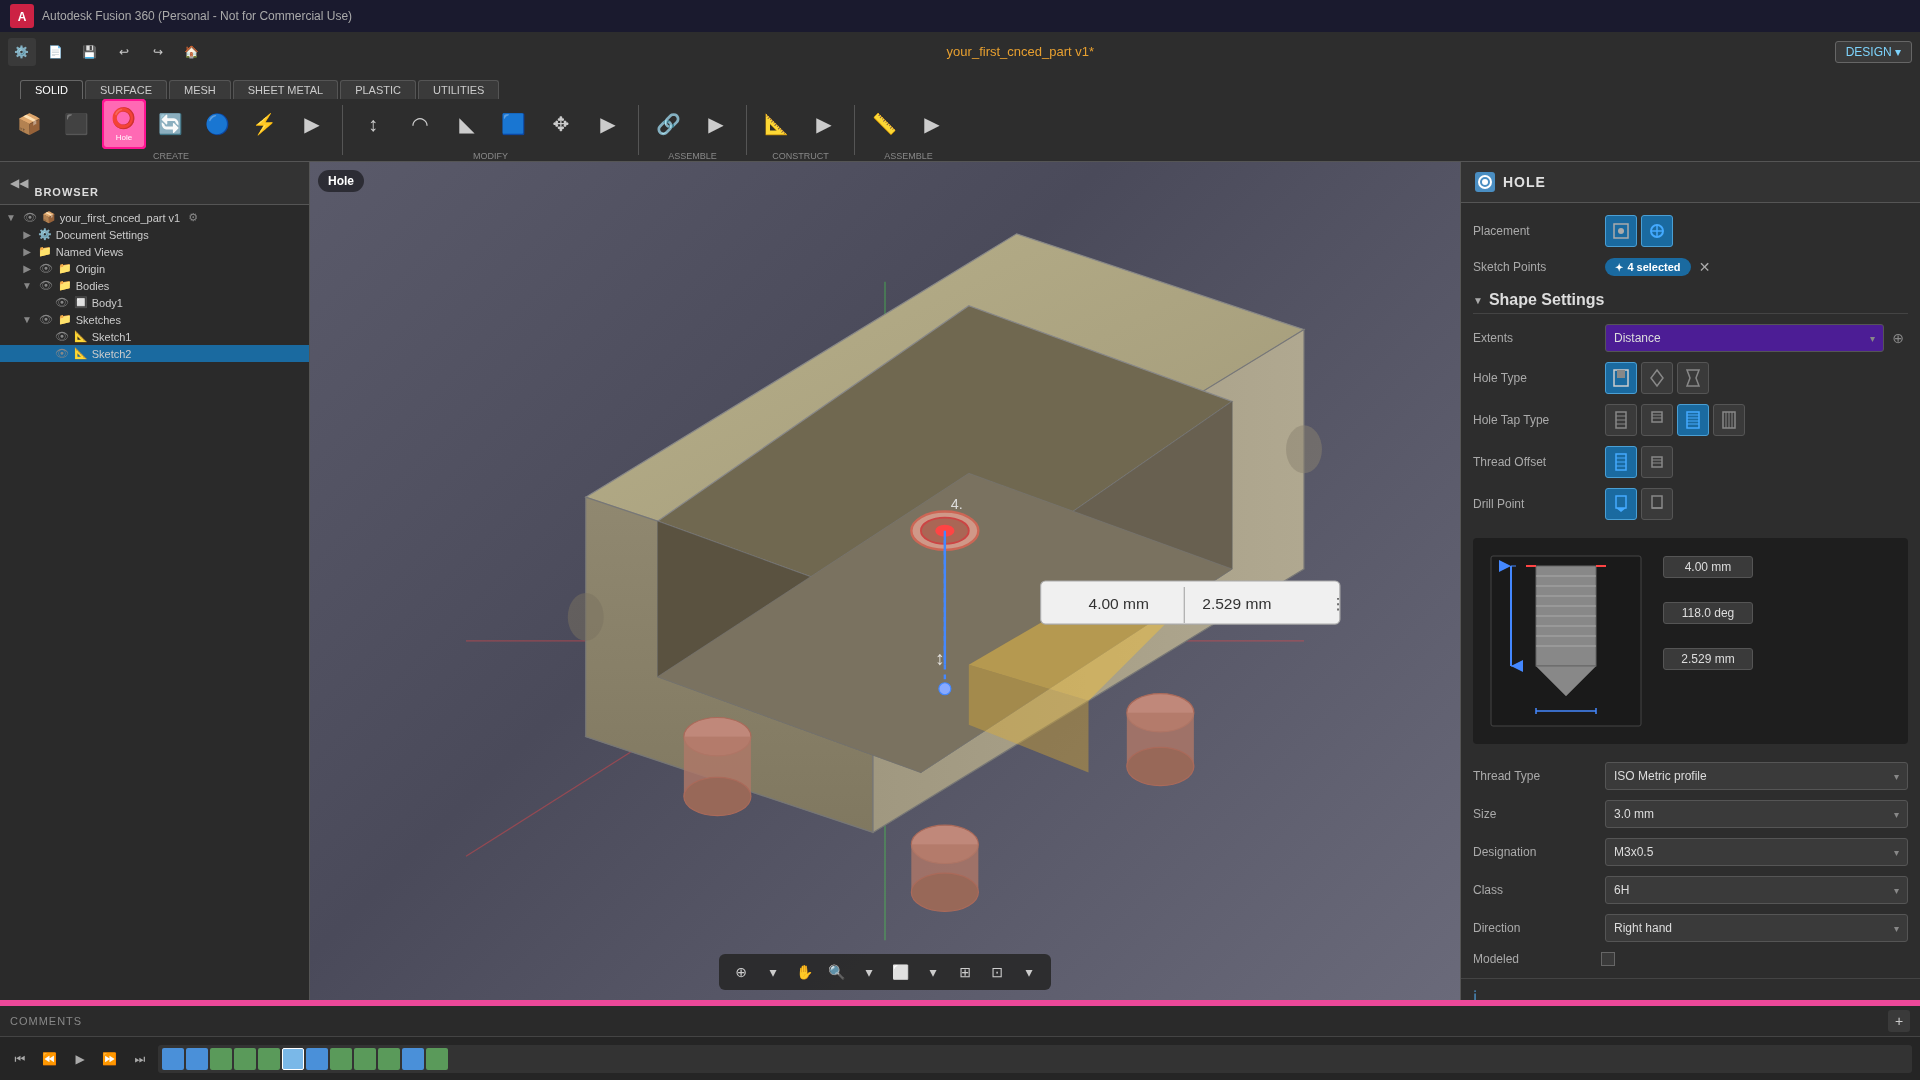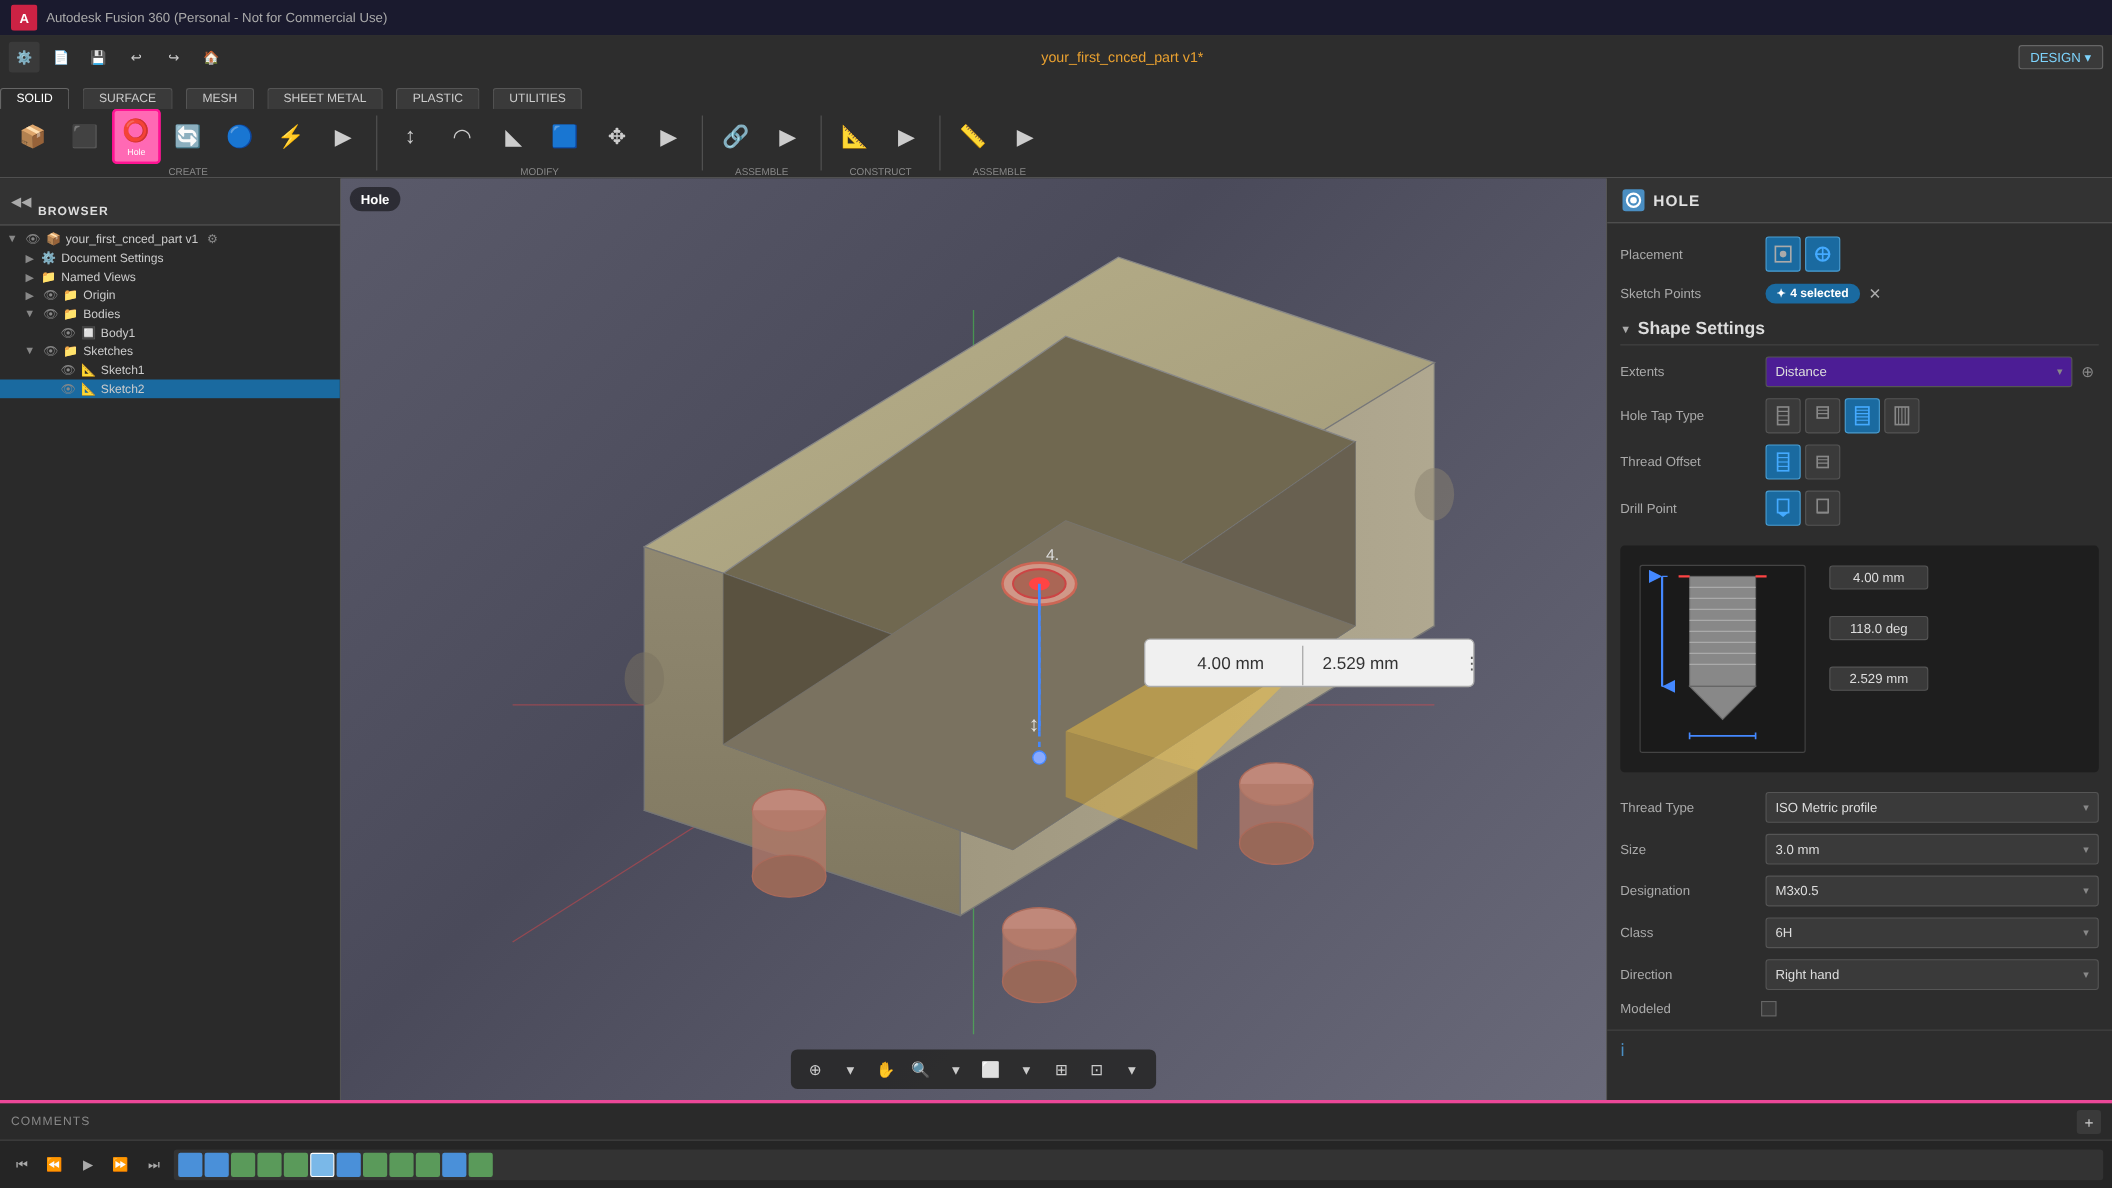--- a/index.html
+++ b/index.html
@@ -4,21 +4,21 @@
   <style>
     * { box-sizing: border-box; margin: 0; padding: 0; }
     body { font-family: 'Segoe UI', Arial, sans-serif; font-size: 12px; background: #3a3a3a; color: #ccc; width: 1920px; height: 1080px; overflow: hidden; display: flex; flex-direction: column; }
 
     
     #title-bar { background: #1a1a2e; height: 32px; display: flex; align-items: center; padding: 0 10px; color: #aaa; font-size: 12px; flex-shrink: 0; }
 
     
     #toolbar { background: #2d2d2d; height: 130px; display: flex; flex-direction: column; flex-shrink: 0; border-bottom: 1px solid #555; }
     #toolbar-top { display: flex; align-items: center; padding: 4px 8px; height: 40px; gap: 6px; }
-    #toolbar-tabs { display: flex; padding: 0 0; height: 28px; gap: 12px; align-items: flex-end; }
+    #toolbar-tabs { display: flex; padding: 0 20px; height: 28px; gap: 2px; align-items: flex-end; }
     .toolbar-tab { padding: 3px 14px; background: #3a3a3a; border-radius: 3px 3px 0 0; cursor: pointer; font-size: 11px; color: #ccc; border: 1px solid #555; border-bottom: none; }
     .toolbar-tab.active { background: #2d2d2d; color: white; border-color: #666; }
     #toolbar-icons { display: flex; padding: 4px 8px; height: 62px; gap: 4px; align-items: center; }
     .toolbar-btn { width: 44px; height: 50px; display: flex; flex-direction: column; align-items: center; justify-content: center; gap: 3px; cursor: pointer; border-radius: 4px; color: #ccc; font-size: 9px; text-align: center; }
     .toolbar-btn.active { background: #ff69b4; border: 2px solid #ff1493; color: white; }
     .toolbar-btn .icon { font-size: 20px; }
     .toolbar-group-label { font-size: 9px; color: #888; text-align: center; padding-top: 2px; }
     .toolbar-section { display: flex; flex-direction: column; align-items: center; }
 
     
@@ -39,21 +39,21 @@
 
     
     #viewport { flex: 1; position: relative; background: linear-gradient(135deg, #5a5a6a 0%, #4a4a5a 40%, #6a6a7a 100%); overflow: hidden; }
     #viewport-label { position: absolute; top: 8px; left: 8px; background: rgba(0,0,0,0.5); color: white; padding: 4px 10px; border-radius: 12px; font-size: 12px; font-weight: bold; }
 
     
     #bottom-toolbar { position: absolute; bottom: 10px; left: 50%; transform: translateX(-50%); display: flex; gap: 4px; background: rgba(40,40,40,0.9); border-radius: 6px; padding: 4px 8px; }
     .bottom-btn { width: 28px; height: 28px; display: flex; align-items: center; justify-content: center; cursor: pointer; color: #ccc; border-radius: 3px; font-size: 14px; }
 
     
-    #comments-bar { height: 36px; background: #2a2a2a; border-top: 3px solid #ec4899; display: flex; align-items: center; padding: 0 10px; gap: 20px; }
+    #comments-bar { height: 36px; background: #2a2a2a; border-top: 6px solid #ec4899; display: flex; align-items: center; padding: 0 10px; gap: 20px; }
     #comments-label { font-size: 11px; color: #888; text-transform: uppercase; letter-spacing: 1px; }
 
     
     #timeline { height: 44px; background: #252525; border-top: 1px solid #444; display: flex; align-items: center; padding: 0 8px; gap: 6px; }
     .timeline-btn { width: 24px; height: 24px; display: flex; align-items: center; justify-content: center; cursor: pointer; color: #aaa; font-size: 12px; border-radius: 3px; }
     #timeline-track { flex: 1; height: 28px; background: #333; border-radius: 3px; display: flex; align-items: center; gap: 2px; padding: 2px 4px; overflow: hidden; }
     .timeline-item { width: 22px; height: 22px; border-radius: 2px; cursor: pointer; flex-shrink: 0; }
     .timeline-item.sketch { background: #4a90d9; }
     .timeline-item.feature { background: #5a9a5a; }
     .timeline-item.active { background: #7ab8e8; border: 1px solid white; }
@@ -446,20 +446,41 @@
         <span class="panel-label">Extents</span>
         <div class="panel-controls">
           <div class="text-field">
             <span>Distance</span>
             <span class="dropdown-arrow">▾</span>
           </div>
           <div class="measure-icon">⊕</div>
         </div>
       </div>
 
+      <div class="panel-row">
+        <span class="panel-label">Hole Type</span>
+        <div class="panel-controls">
+          <div class="icon-btn active">
+            <svg width="20" height="20" viewBox="0 0 20 20">
+                <rect x="3" y="2" width="14" height="16" fill="none" stroke="#ccc" stroke-width="1.5"></rect>
+                <rect x="6" y="2" width="8" height="8" fill="#888"></rect>
+              </svg>
+          </div>
+          <div class="icon-btn">
+            <svg width="20" height="20" viewBox="0 0 20 20">
+                <polygon points="10,2 16,10 10,18 4,10" fill="none" stroke="#888" stroke-width="1.5"></polygon>
+              </svg>
+          </div>
+          <div class="icon-btn">
+            <svg width="20" height="20" viewBox="0 0 20 20">
+                <polygon points="4,2 16,2 13,10 16,18 4,18 7,10" fill="none" stroke="#888" stroke-width="1.5"></polygon>
+              </svg>
+          </div>
+        </div>
+      </div>
 
       <div class="panel-row">
         <span class="panel-label">Hole Tap Type</span>
         <div class="panel-controls">
           <div class="icon-btn">
             <svg width="20" height="20" viewBox="0 0 20 20">
                 <rect x="5" y="2" width="10" height="16" fill="none" stroke="#888" stroke-width="1.5"></rect>
                 <line x1="5" y1="6" x2="15" y2="6" stroke="#888" stroke-width="1"></line>
                 <line x1="5" y1="10" x2="15" y2="10" stroke="#888" stroke-width="1"></line>
                 <line x1="5" y1="14" x2="15" y2="14" stroke="#888" stroke-width="1"></line>

